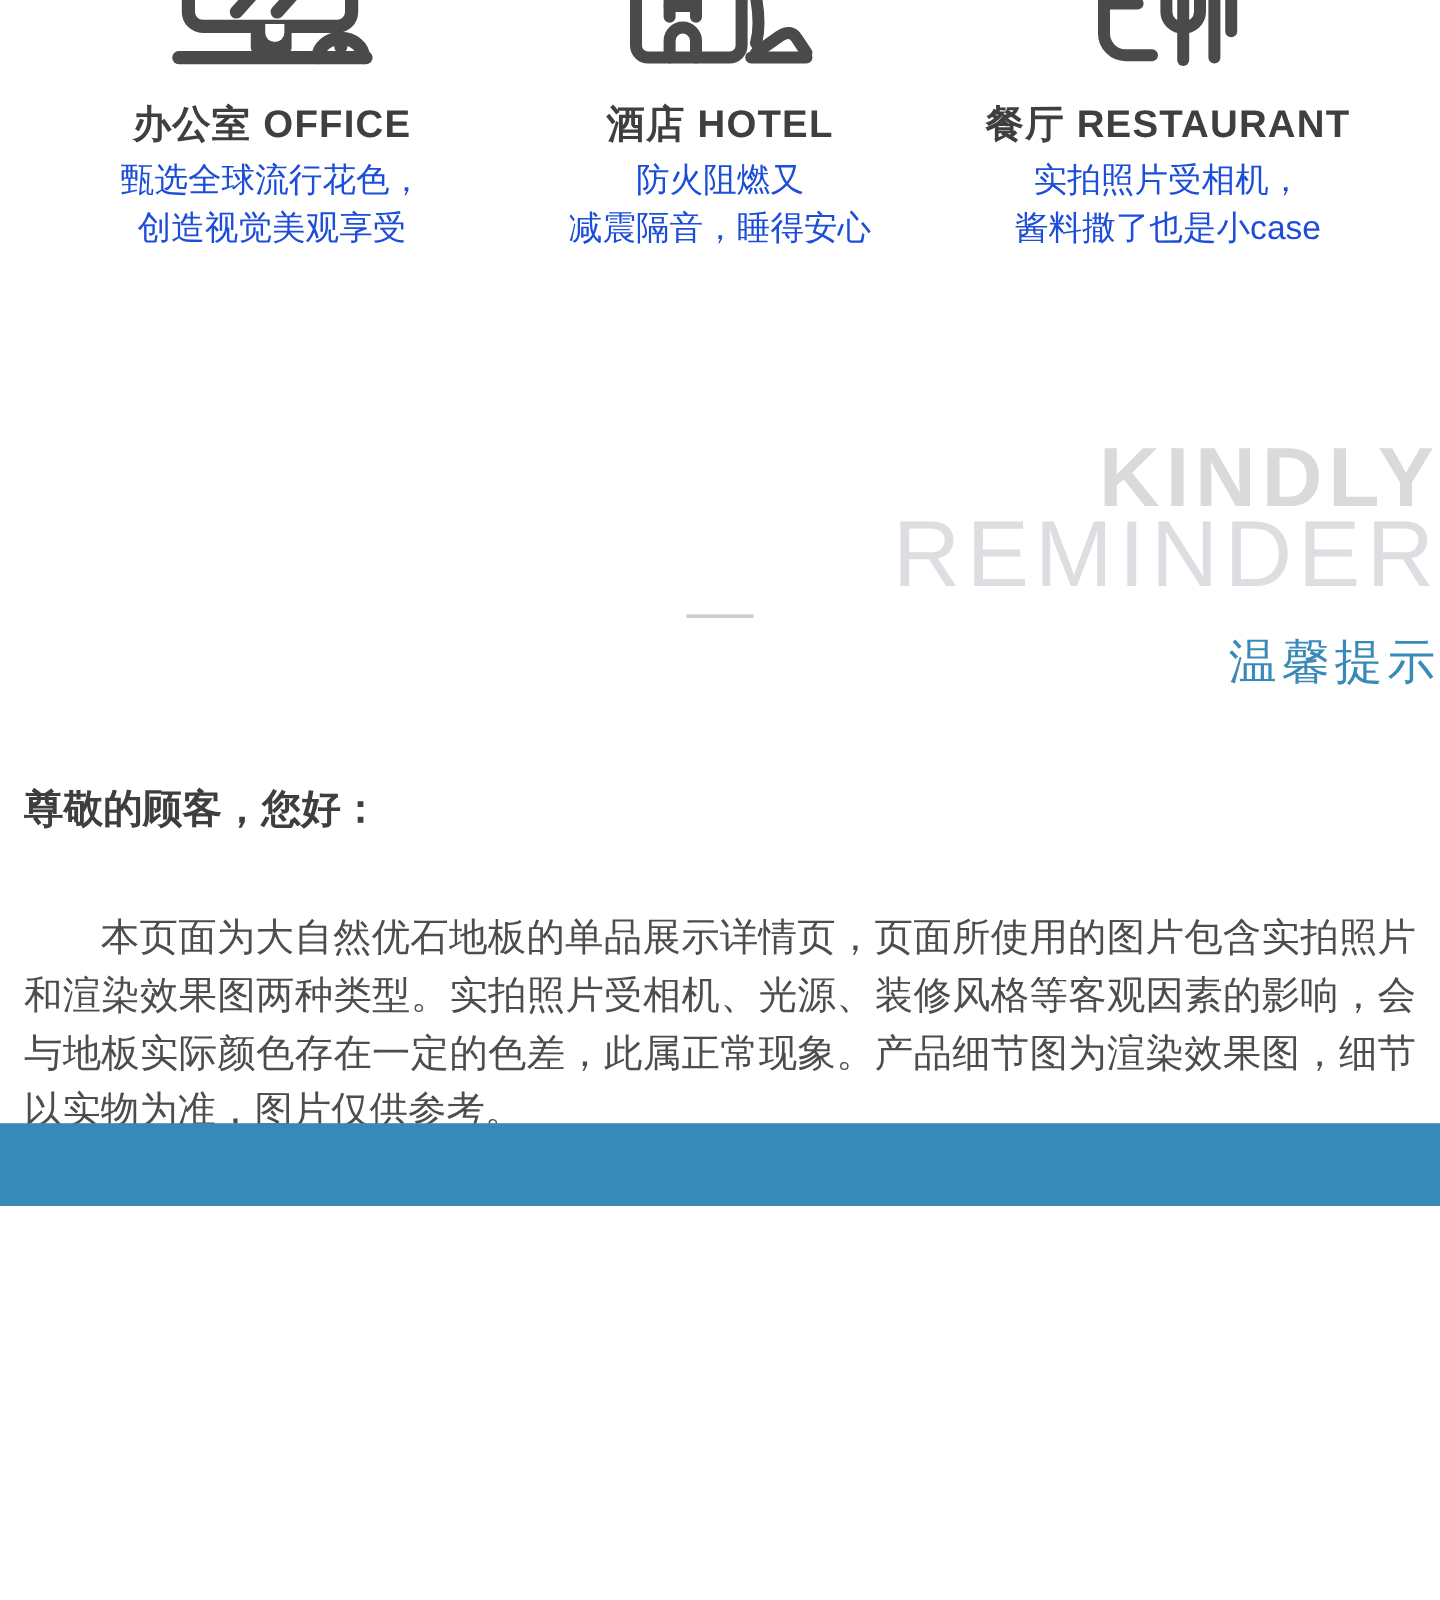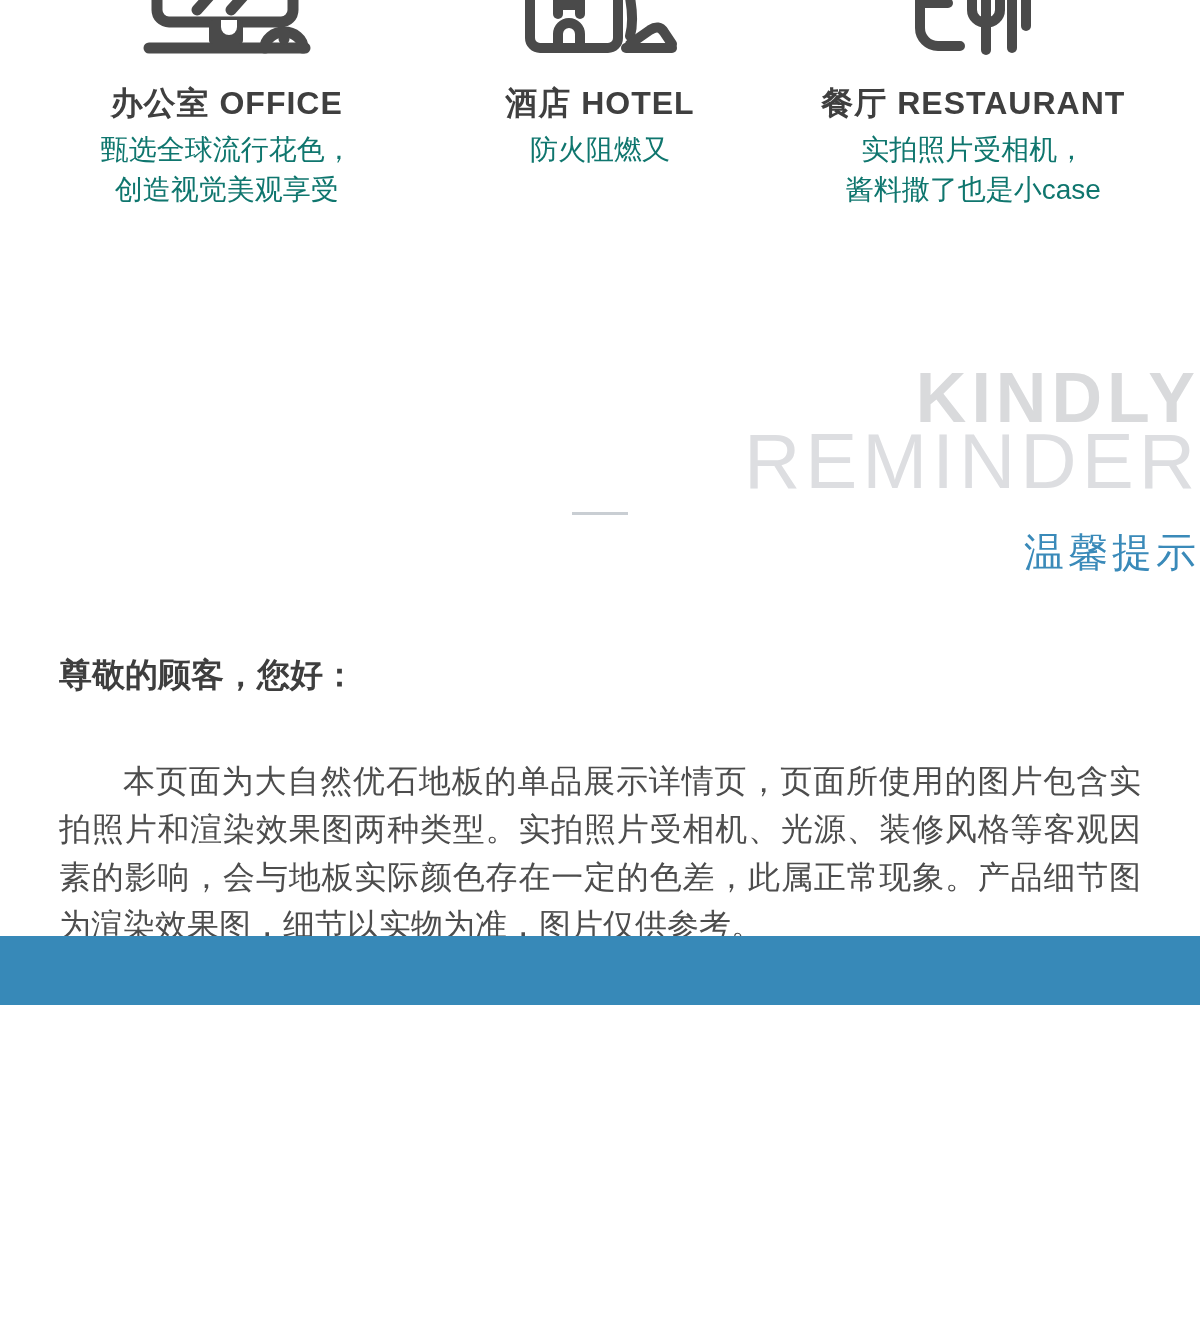--- a/index.html
+++ b/index.html
@@ -6,31 +6,31 @@
   html,body { background:#ffffff; }
   body { font-family:"Liberation Sans","DejaVu Sans",sans-serif; }
   .page { position:relative; width:1200px; height:1005px; margin:0 auto; background:#ffffff; overflow:hidden; }
 
   
   .features { display:flex; padding:0 40px; }
   .feature { flex:1 1 0; text-align:center; }
   .icon-box { height:55px; display:flex; justify-content:center; align-items:flex-start; overflow:hidden; }
   .icon-box svg { display:block; }
   .feature-title { margin-top:30px; font-size:32px; line-height:37px; font-weight:bold; color:#3f3f3f; letter-spacing:1px; }
-  .feature-desc { margin-top:8px; font-size:28px; line-height:40px; color:#0f766e; }
+  .feature-desc { margin-top:8px; font-size:28px; line-height:40px; color:#1d4ed8; }
 
   
   .reminder { margin-top:158px; text-align:right; }
   .kindly { font-size:70px; line-height:60px; font-weight:bold; color:#d9dadc; letter-spacing:5px; }
   .reminder-word { font-size:78px; line-height:66px; font-weight:normal; color:#dddee1; letter-spacing:5px; }
   .divider { width:56px; height:3px; background:#c9ced3; margin:18px auto 0; }
   .reminder-cn { margin-top:14px; font-size:40px; line-height:46px; color:#3a8ab9; letter-spacing:4px; }
 
   
-  .notice { padding:0 59px; margin-top:80px;font-family:Liberation Serif, serif; }
+  .notice { padding:0 20px; margin-top:80px;font-family:Liberation Serif, serif; }
   .greeting { font-size:33px; line-height:40px; font-weight:bold; color:#3e3e3e; text-align:left; }
   .paragraph { margin-top:62px; font-size:32px; line-height:48px; color:#4d4d4d; text-indent:2em; text-align:justify; }
 
   
   .footer { margin-top:100px; text-align:center; font-size:31px; line-height:48px; color:#3f3f3f; }
   .bold { font-weight:bold; }
 
   
   .bottom-bar { position:absolute; left:0; bottom:0; width:100%; height:69px; background:#3789b8; }
 </style>
@@ -69,21 +69,21 @@
             <path d="M60,-20 V14"></path>
             <path d="M38,5 H60"></path>
             <path d="M38,48 V34 a11,11 0 0 1 22,0 V48"></path>
             <path d="M108,-12 q7,30 2,48"></path>
             <path d="M110,44 l20,-14 q9,-6 14,2 l8,12"></path>
             <path d="M106,48 h46"></path>
           </g>
         </svg>
       </div>
       <h3 class="feature-title">酒店 HOTEL</h3>
-      <p class="feature-desc"><span>防火阻燃又</span><br></p>
+      <p class="feature-desc"><span>防火阻燃又</span><br><span>减震隔音，睡得安心</span></p>
     </div>
 
     <div class="feature">
       <div class="icon-box">
         <svg width="130" height="55" viewBox="0 0 130 55">
           <g fill="none" stroke="#4a4a4a" stroke-width="10" stroke-linecap="round" stroke-linejoin="round">
             <path d="M12,-20 V28 a18,18 0 0 0 18,18 h22"></path>
             <path d="M16,3 h24"></path>
             <path d="M64,-25 V10 a14,13 0 0 0 28,0 V-25"></path>
             <path d="M78,-25 V50"></path>

